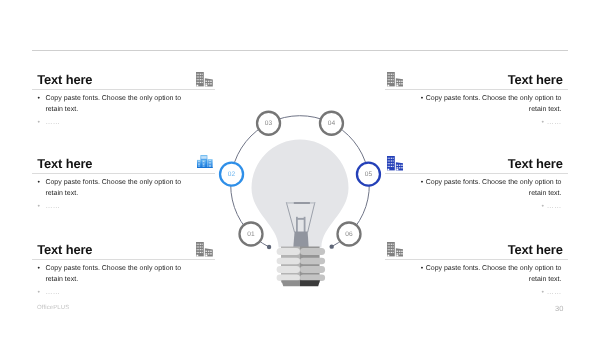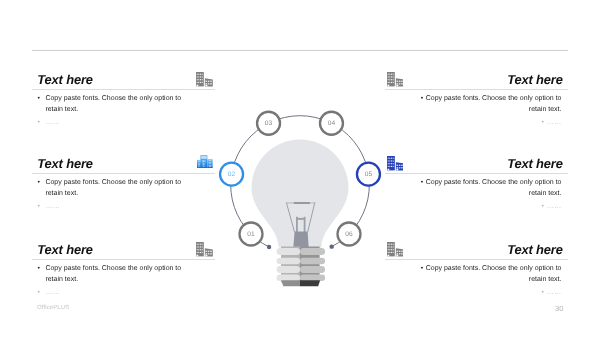--- a/index.html
+++ b/index.html
@@ -10,21 +10,21 @@
   svg text{-webkit-font-smoothing:antialiased;}
   #viz{will-change:opacity;}
   .slide{position:relative;width:600px;height:337px;background:#fff;}
 
   .top-rule{position:absolute;left:32px;top:50px;width:536px;height:1px;background:#cfcfcf;}
 
   .col{position:absolute;width:183px;}
   .col-left{left:32px;}
   .col-right{left:385px;text-align:right;}
 
-  .head{position:relative;height:27px;font-style:italic;}
+  .head{position:relative;height:27px;}
   .title{position:absolute;bottom:2.5px;font-size:12.9px;font-weight:bold;color:#131313;
          line-height:14px;letter-spacing:-0.15px;}
   .col-left .title{left:5.3px;}
   .col-right .title{right:5.3px;}
   .icon{position:absolute;bottom:2.3px;width:16.8px;height:14.4px;}
   .col-left .icon{right:2.0px;}
   .col-right .icon{left:1.6px;}
 
   .rule{height:1px;background:#dcdcdc;}
 

